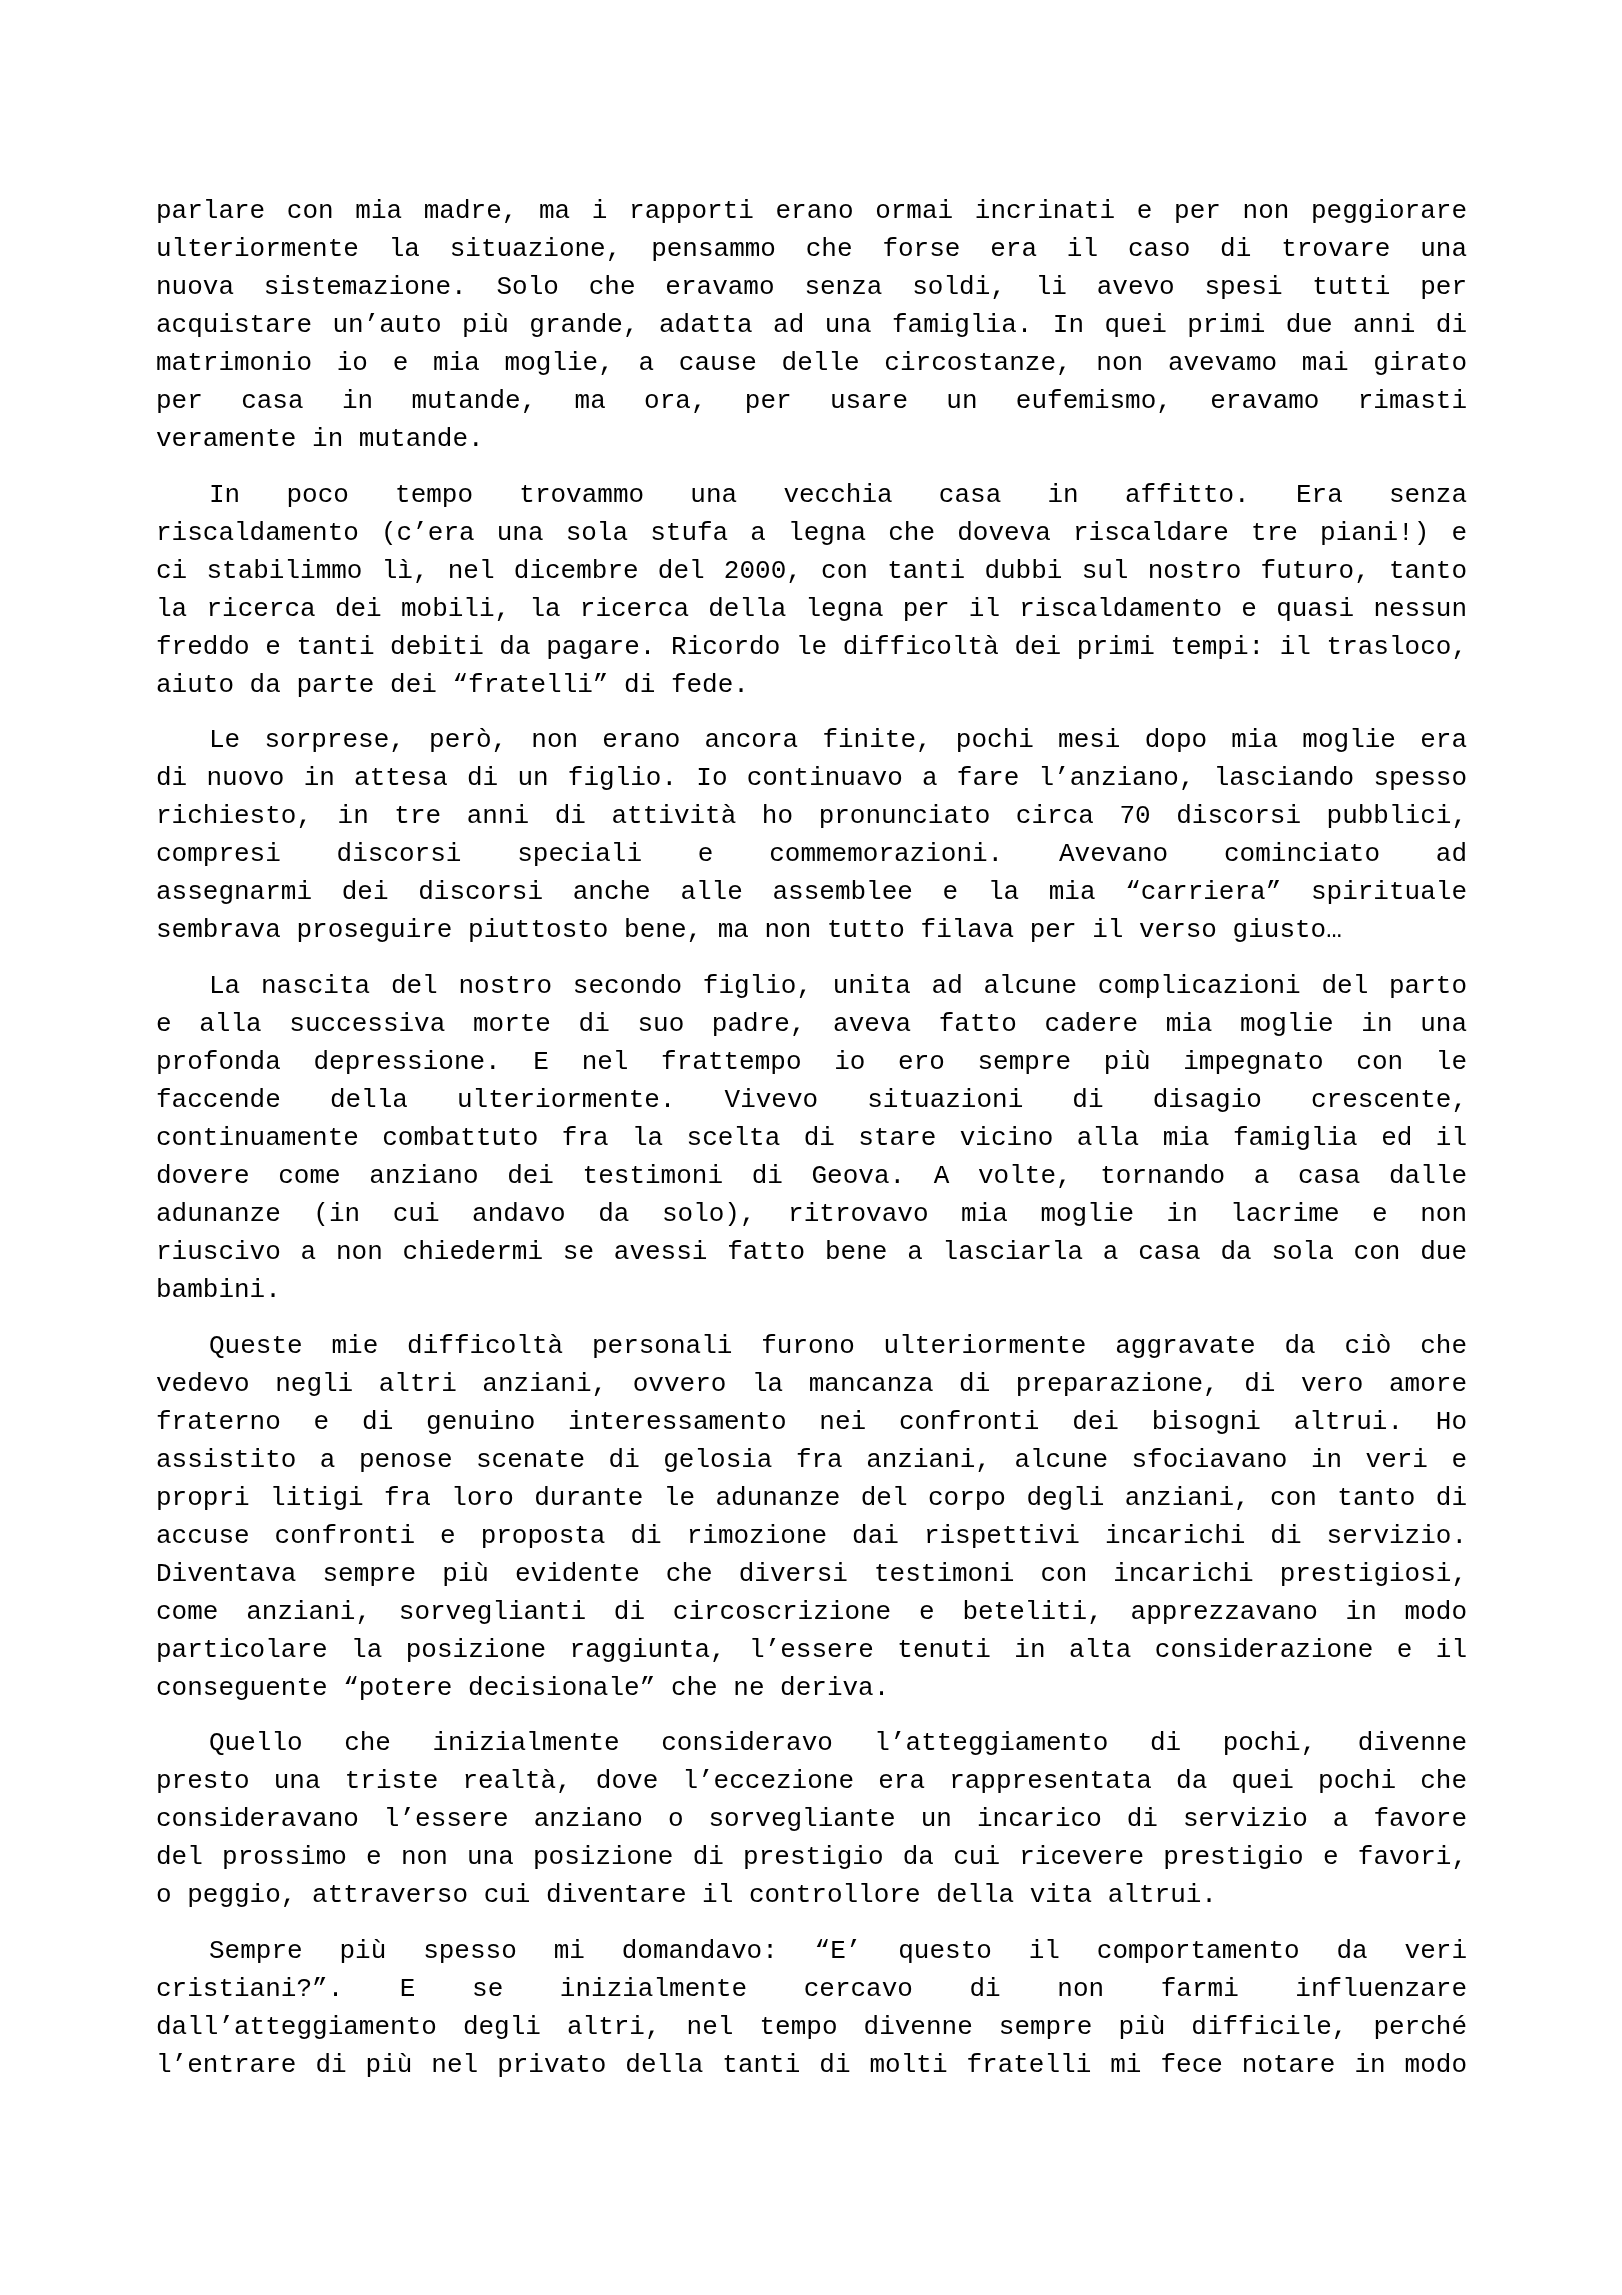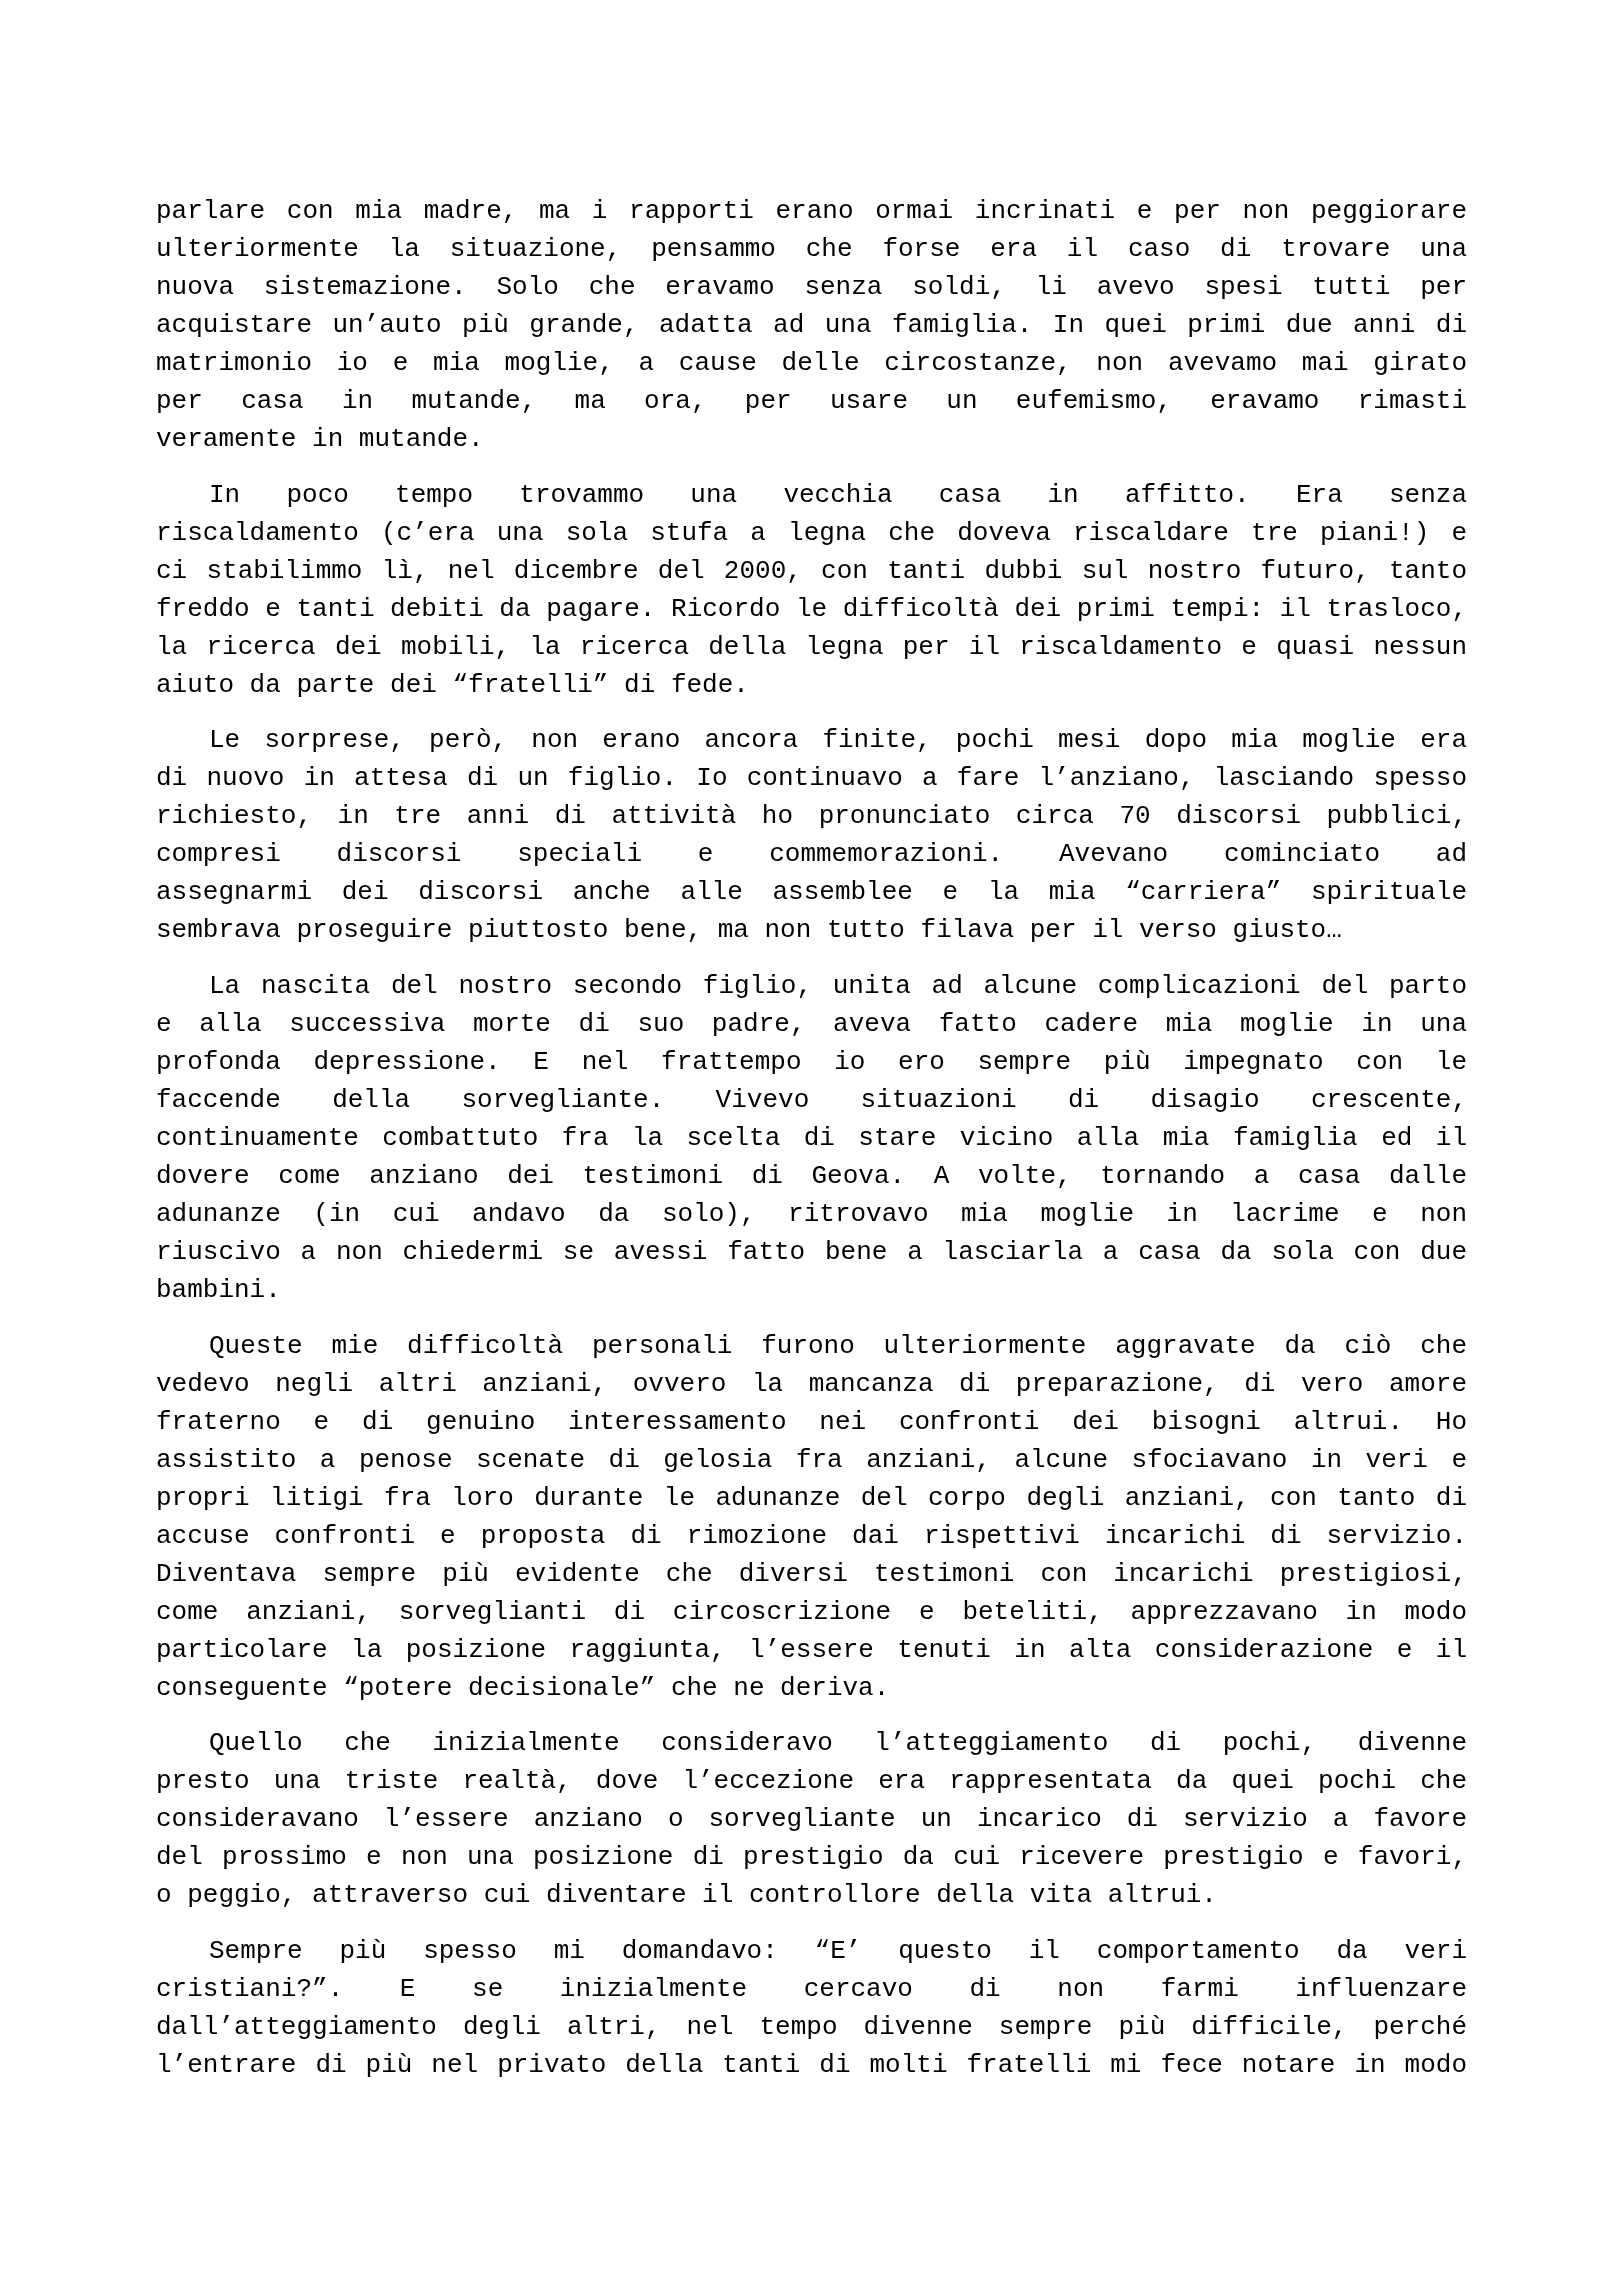--- a/index.html
+++ b/index.html
@@ -53,37 +53,37 @@
       <span class="line">nuova sistemazione. Solo che eravamo senza soldi, li avevo spesi tutti per</span>
       <span class="line">acquistare un’auto più grande, adatta ad una famiglia. In quei primi due anni di</span>
       <span class="line">matrimonio io e mia moglie, a cause delle circostanze, non avevamo mai girato</span>
       <span class="line">per casa in mutande, ma ora, per usare un eufemismo, eravamo rimasti</span>
       <span class="line last">veramente in mutande.</span>
     </div>
   <div class="para">
       <span class="line indent">In poco tempo trovammo una vecchia casa in affitto. Era senza</span>
       <span class="line">riscaldamento (c’era una sola stufa a legna che doveva riscaldare tre piani!) e</span>
       <span class="line">ci stabilimmo lì, nel dicembre del 2000, con tanti dubbi sul nostro futuro, tanto</span>
+      <span class="line">la ricerca dei mobili, la ricerca della legna per il riscaldamento e quasi nessun</span>
       <span class="line">freddo e tanti debiti da pagare. Ricordo le difficoltà dei primi tempi: il trasloco,</span>
-      <span class="line">la ricerca dei mobili, la ricerca della legna per il riscaldamento e quasi nessun</span>
       <span class="line last">aiuto da parte dei “fratelli” di fede.</span>
     </div>
   <div class="para">
       <span class="line indent">Le sorprese, però, non erano ancora finite, pochi mesi dopo mia moglie era</span>
       <span class="line">di nuovo in attesa di un figlio. Io continuavo a fare l’anziano, lasciando spesso</span>
       <span class="line">richiesto, in tre anni di attività ho pronunciato circa 70 discorsi pubblici,</span>
       <span class="line">compresi discorsi speciali e commemorazioni. Avevano cominciato ad</span>
       <span class="line">assegnarmi dei discorsi anche alle assemblee e la mia “carriera” spirituale</span>
       <span class="line last">sembrava proseguire piuttosto bene, ma non tutto filava per il verso giusto…</span>
     </div>
   <div class="para">
       <span class="line indent">La nascita del nostro secondo figlio, unita ad alcune complicazioni del parto</span>
       <span class="line">e alla successiva morte di suo padre, aveva fatto cadere mia moglie in una</span>
       <span class="line">profonda depressione. E nel frattempo io ero sempre più impegnato con le</span>
-      <span class="line">faccende della sorvegliante. Vivevo situazioni di disagio crescente,</span>
+      <span class="line">faccende della ulteriormente. Vivevo situazioni di disagio crescente,</span>
       <span class="line">continuamente combattuto fra la scelta di stare vicino alla mia famiglia ed il</span>
       <span class="line">dovere come anziano dei testimoni di Geova. A volte, tornando a casa dalle</span>
       <span class="line">adunanze (in cui andavo da solo), ritrovavo mia moglie in lacrime e non</span>
       <span class="line">riuscivo a non chiedermi se avessi fatto bene a lasciarla a casa da sola con due</span>
       <span class="line last">bambini.</span>
     </div>
   <div class="para">
       <span class="line indent">Queste mie difficoltà personali furono ulteriormente aggravate da ciò che</span>
       <span class="line">vedevo negli altri anziani, ovvero la mancanza di preparazione, di vero amore</span>
       <span class="line">fraterno e di genuino interessamento nei confronti dei bisogni altrui. Ho</span>

